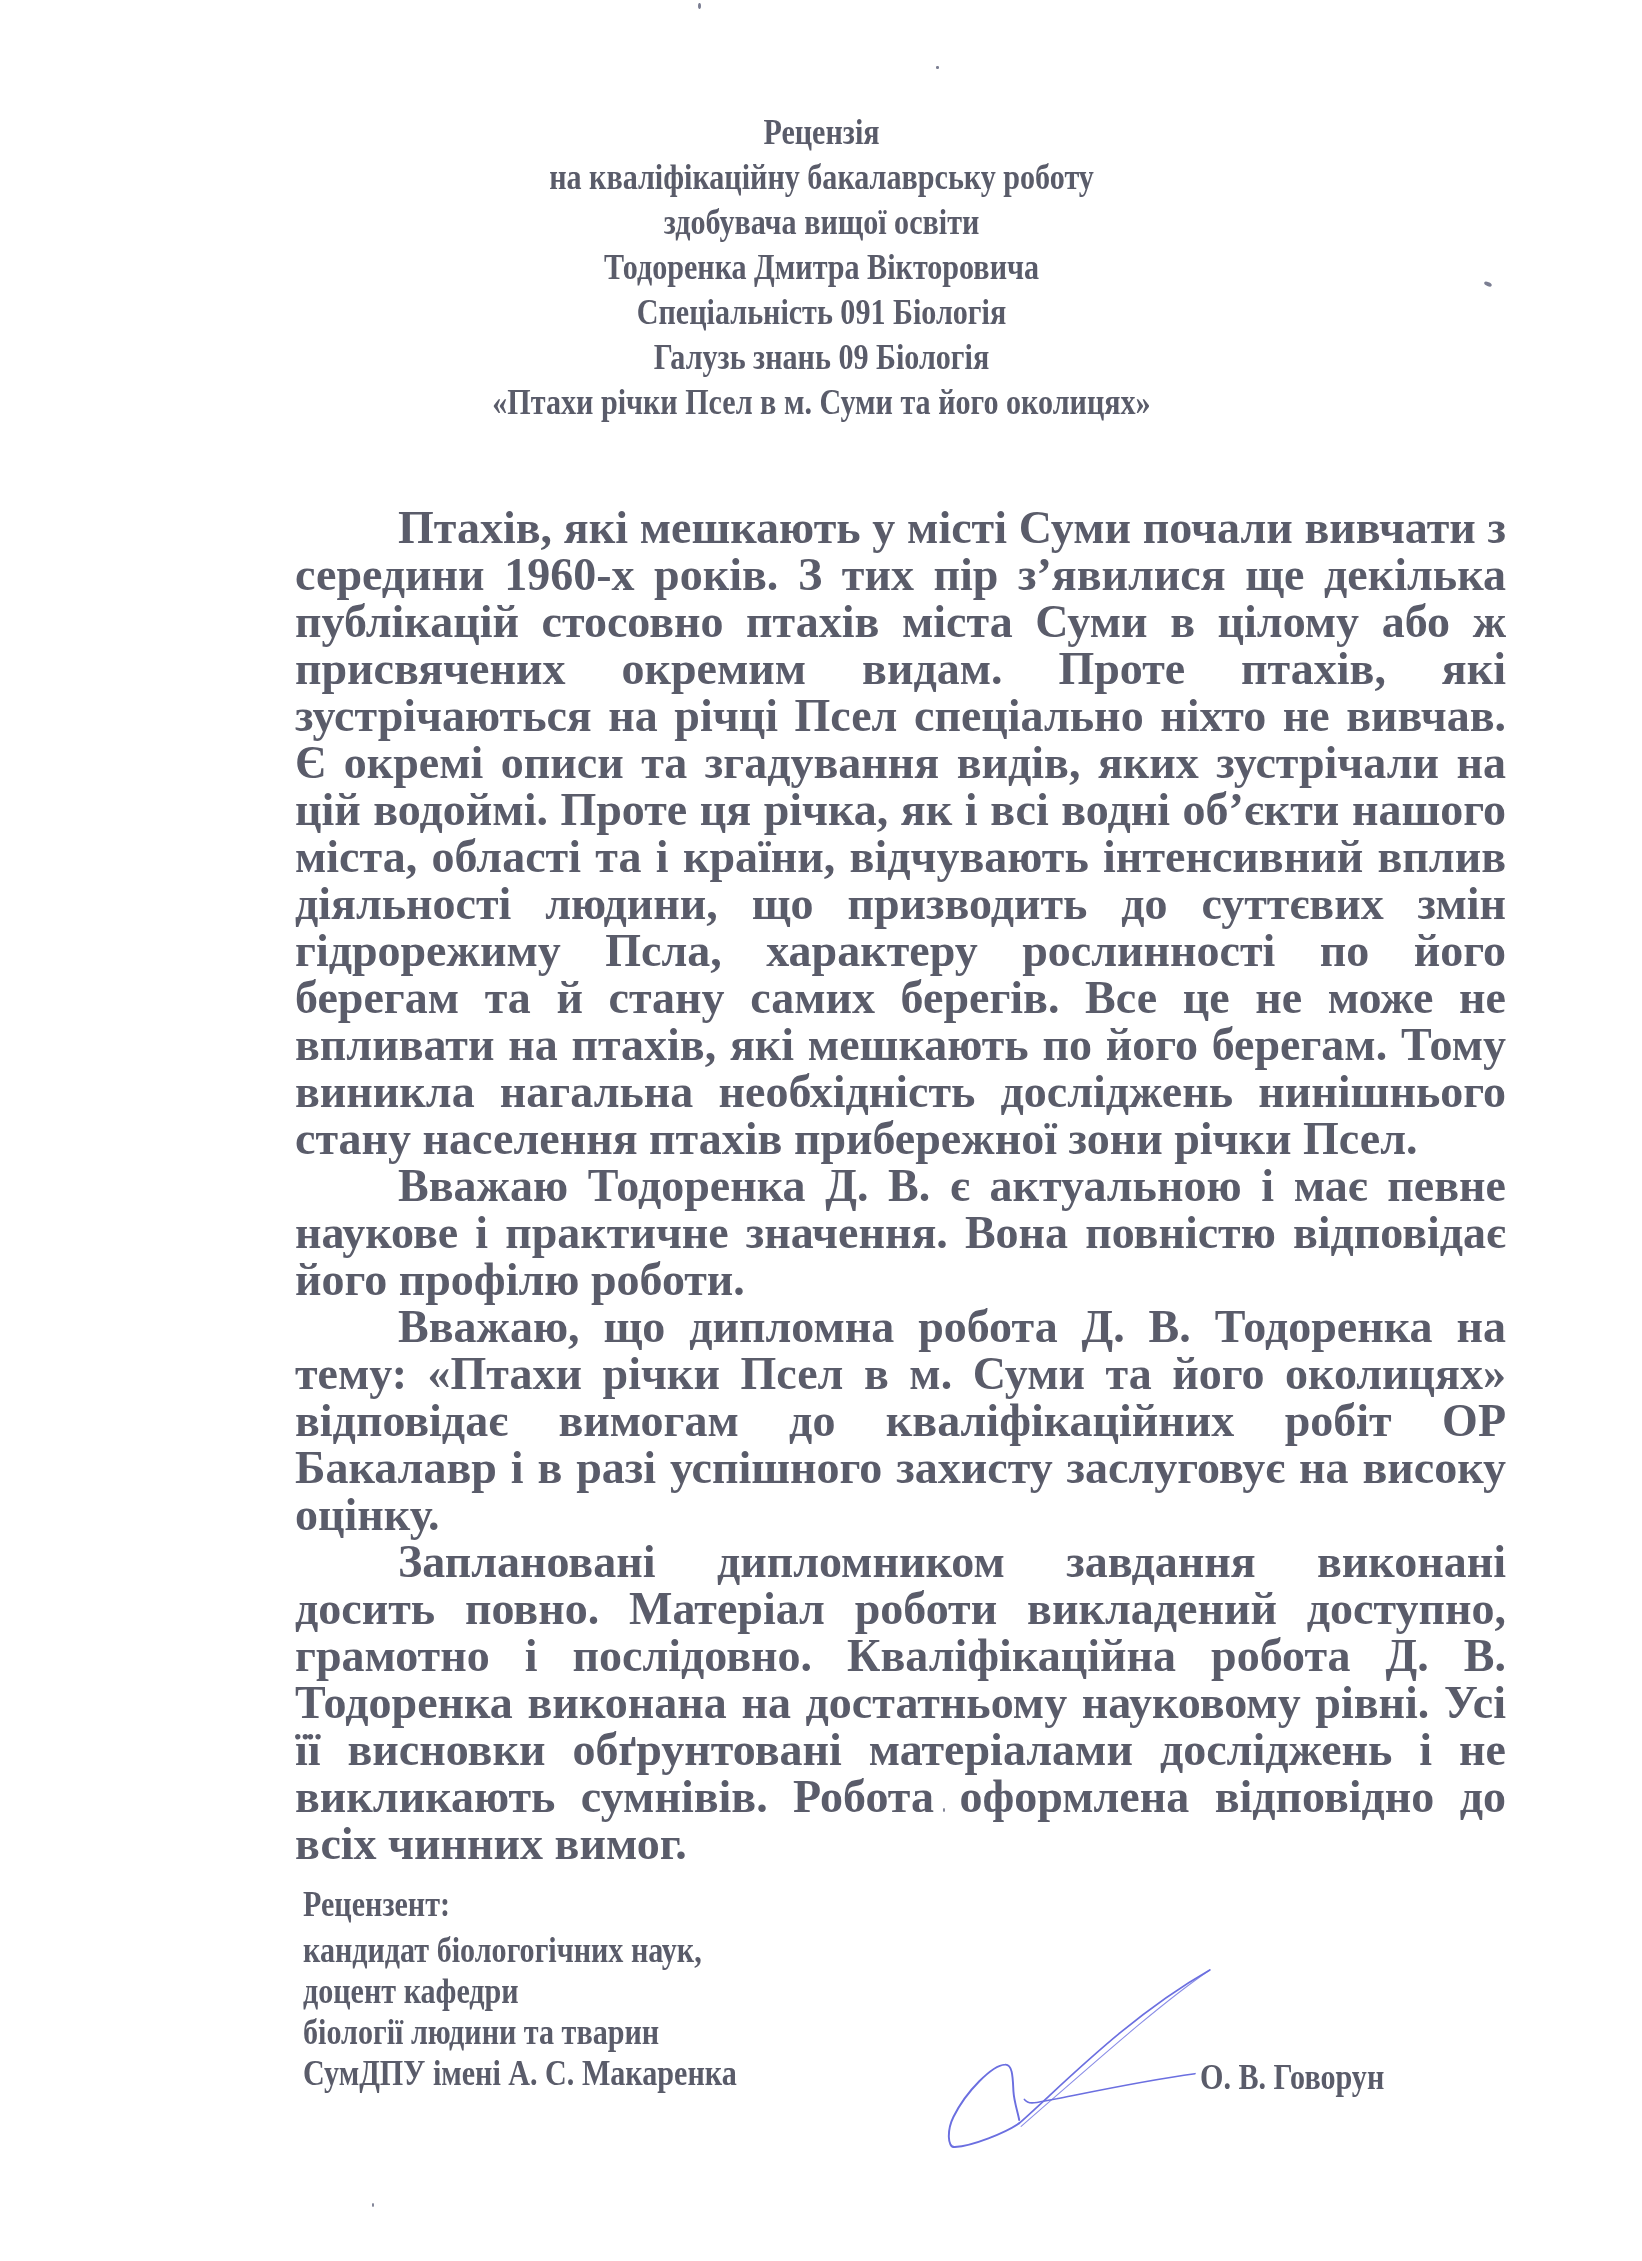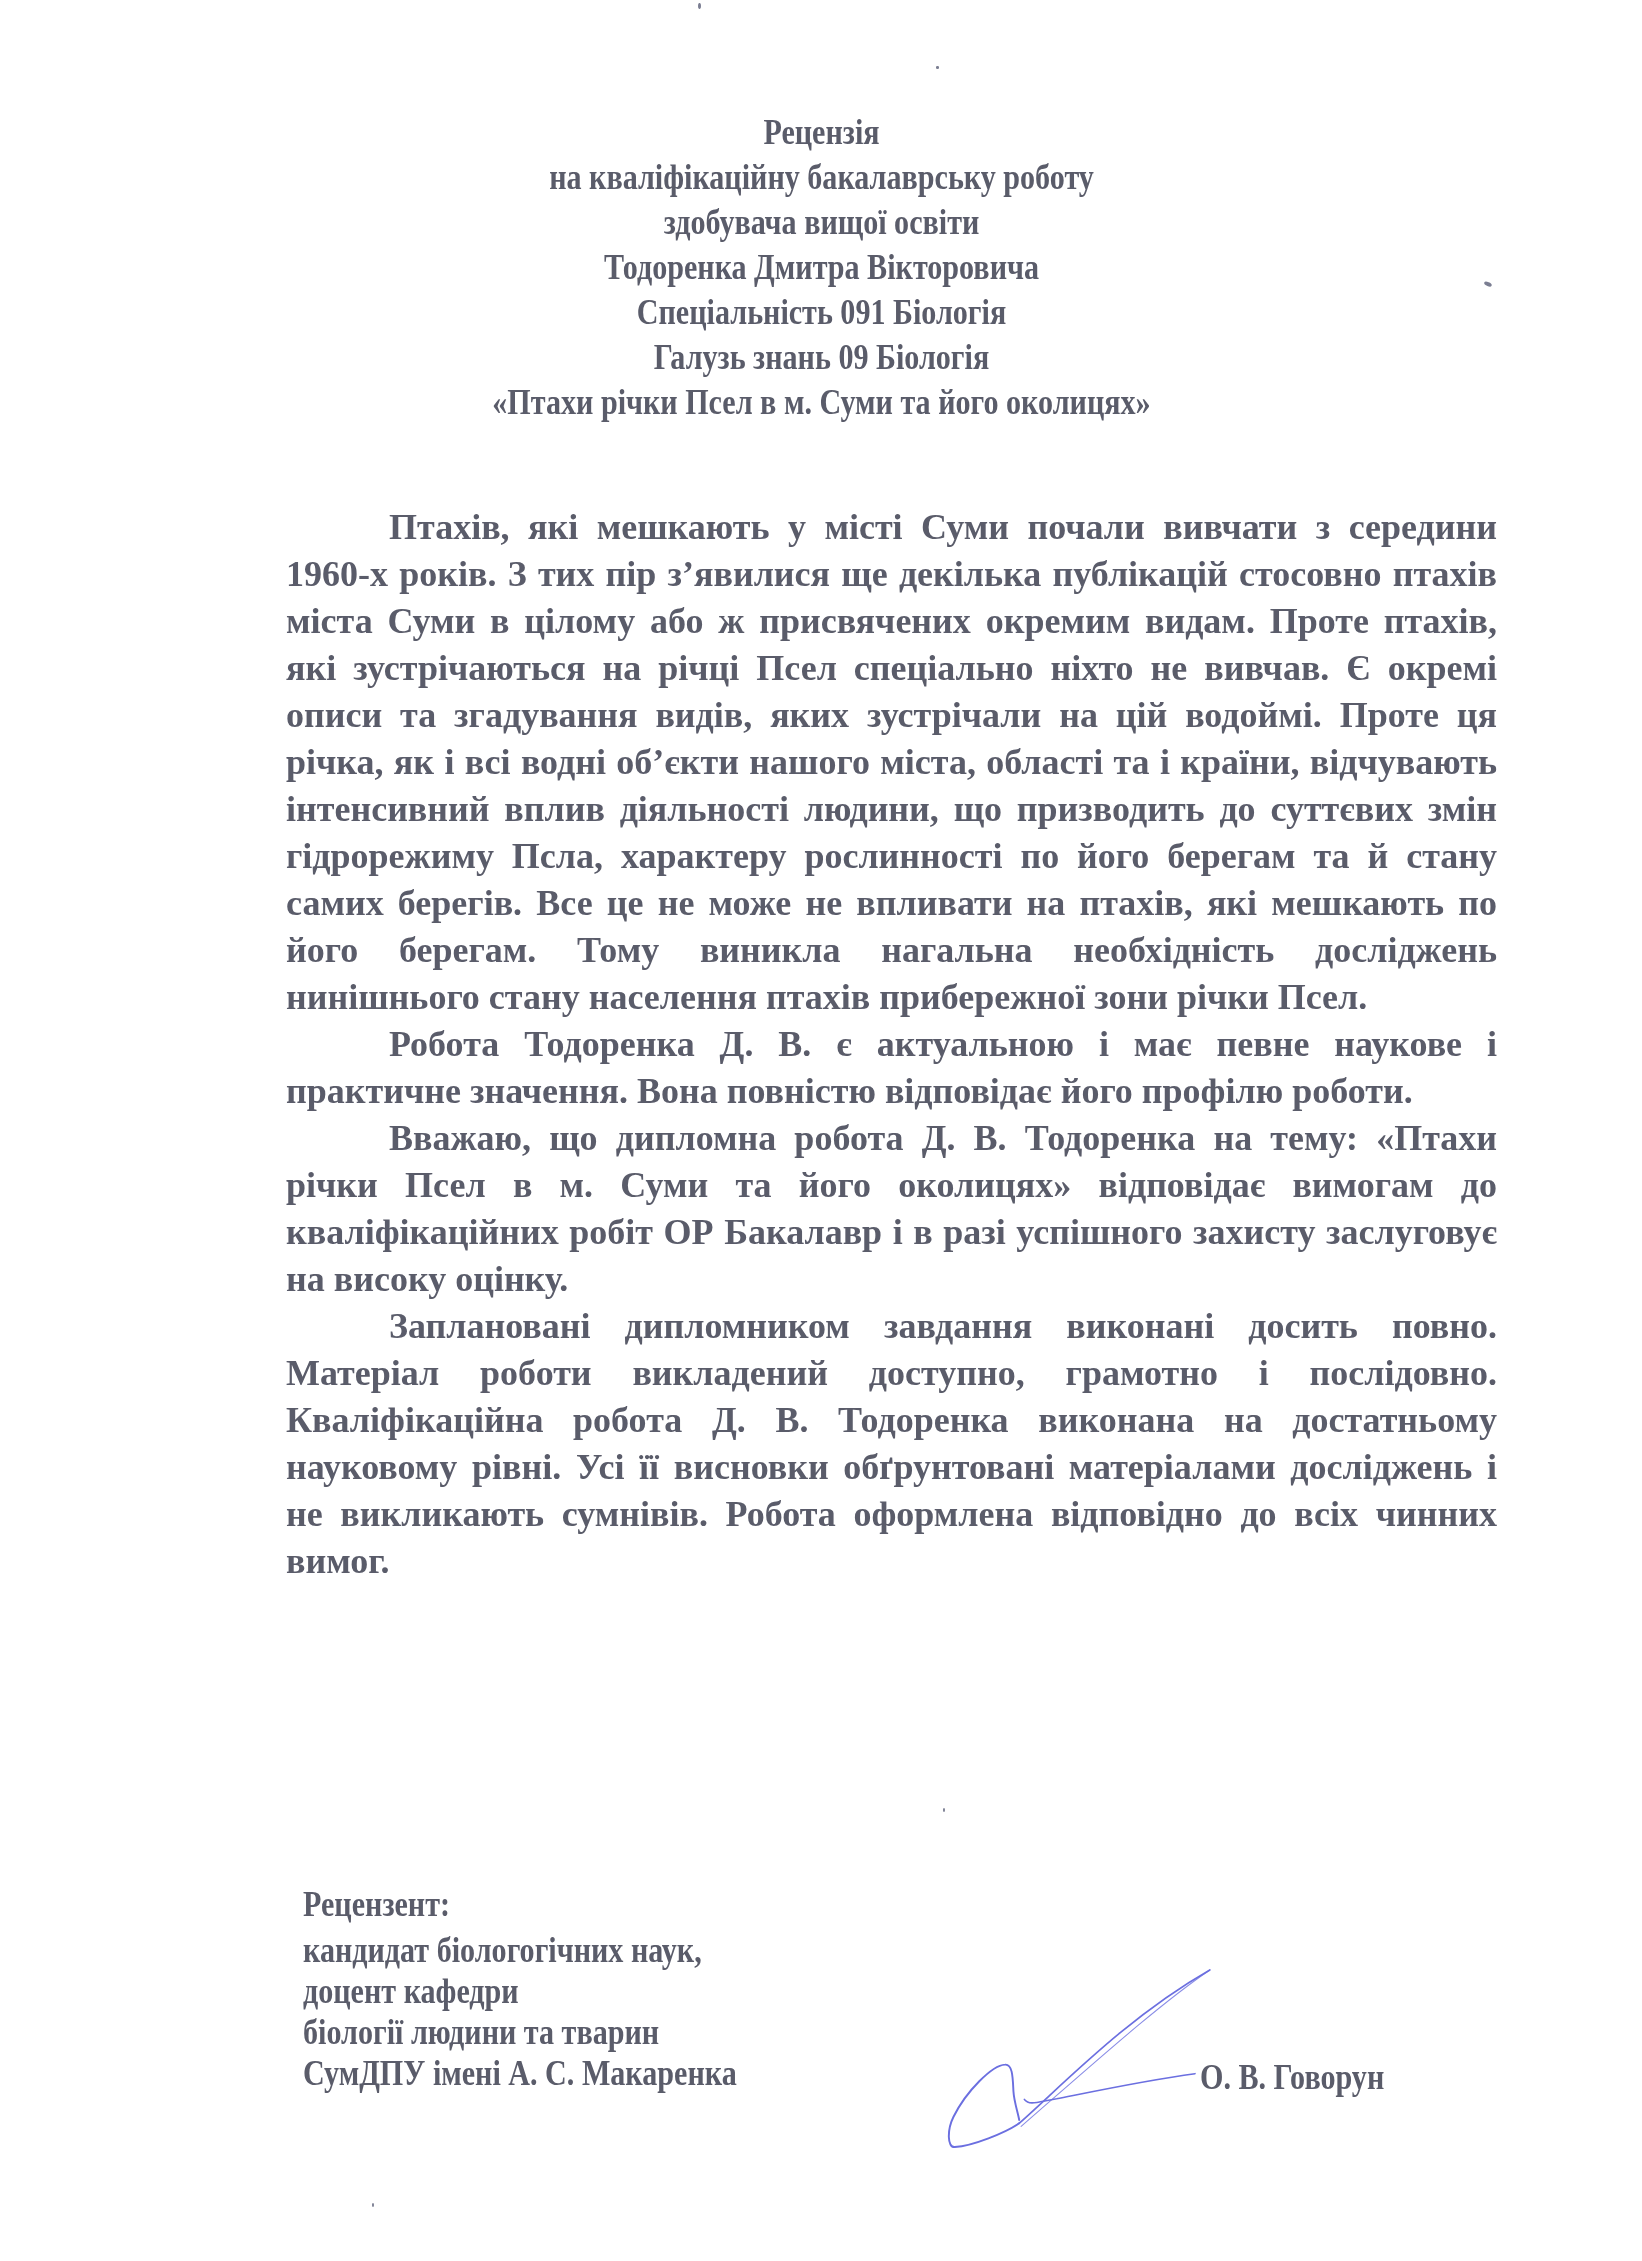--- a/index.html
+++ b/index.html
@@ -36,24 +36,24 @@
     }
     .header .line {
       display: block;
       transform: scaleX(0.86);
       transform-origin: center;
       white-space: nowrap;
     }
     
     .body {
       position: absolute;
-      left: 286px;
+      left: 295px;
       top: 504px;
       width: 1211px;
-      font-size: 36px;
+      font-size: 46px;
       line-height: 47px;
     }
     .para {
       margin: 0;
       text-align: justify;
       text-align-last: left;
       text-indent: 103px;
       transform: scaleX(1);
     }
     
@@ -112,21 +112,21 @@
     <span class="line">на кваліфікаційну бакалаврську роботу</span>
     <span class="line">здобувача вищої освіти</span>
     <span class="line">Тодоренка Дмитра Вікторовича</span>
     <span class="line">Спеціальність 091 Біологія</span>
     <span class="line">Галузь знань 09 Біологія</span>
     <span class="line">«Птахи річки Псел в м. Суми та його околицях»</span>
   </header>
 
   <main class="body">
     <p class="para">Птахів, які мешкають у місті Суми почали вивчати з середини 1960-х років. З тих пір з’явилися ще декілька публікацій стосовно птахів міста Суми в цілому або ж присвячених окремим видам. Проте птахів, які зустрічаються на річці Псел спеціально ніхто не вивчав. Є окремі описи та згадування видів, яких зустрічали на цій водоймі. Проте ця річка, як і всі водні об’єкти нашого міста, області та і країни, відчувають інтенсивний вплив діяльності людини, що призводить до суттєвих змін гідрорежиму Псла, характеру рослинності по його берегам та й стану самих берегів. Все це не може не впливати на птахів, які мешкають по його берегам. Тому виникла нагальна необхідність досліджень нинішнього стану населення птахів прибережної зони річки Псел.</p>
-    <p class="para">Робота Тодоренка Д. В. є актуальною і має певне наукове і практичне значення. Вона повністю відповідає його профілю роботи.</p>
+    <p class="para">Вважаю Тодоренка Д. В. є актуальною і має певне наукове і практичне значення. Вона повністю відповідає його профілю роботи.</p>
     <p class="para">Вважаю, що дипломна робота Д. В. Тодоренка на тему: «Птахи річки Псел в м. Суми та його околицях» відповідає вимогам до кваліфікаційних робіт ОР Бакалавр і в разі успішного захисту заслуговує на високу оцінку.</p>
     <p class="para">Заплановані дипломником завдання виконані досить повно. Матеріал роботи викладений доступно, грамотно і послідовно. Кваліфікаційна робота Д. В. Тодоренка виконана на достатньому науковому рівні. Усі її висновки обґрунтовані матеріалами досліджень і не викликають сумнівів. Робота оформлена відповідно до всіх чинних вимог.</p>
   </main>
 
   <section class="reviewer">
     <span class="line first">Рецензент:</span>
     <span class="line">кандидат біологогічних наук,</span>
     <span class="line">доцент кафедри</span>
     <span class="line">біології людини та тварин</span>
     <span class="line">СумДПУ імені А. С. Макаренка</span>

